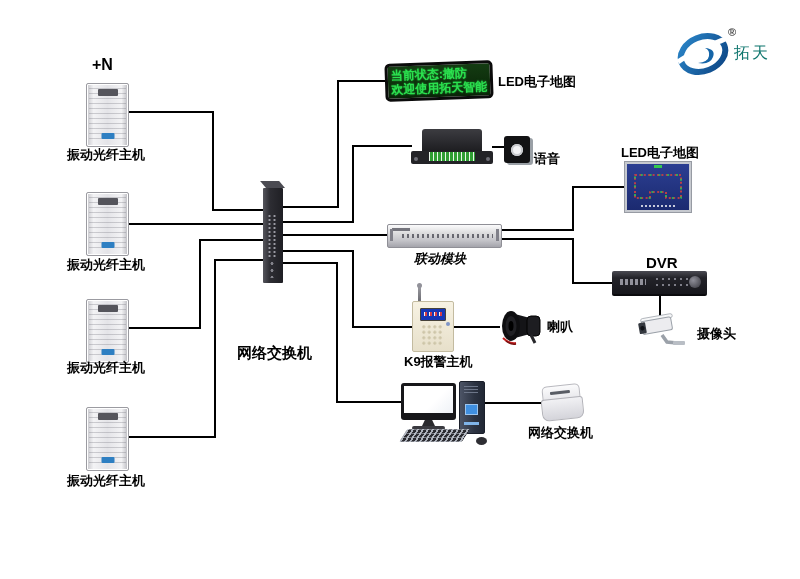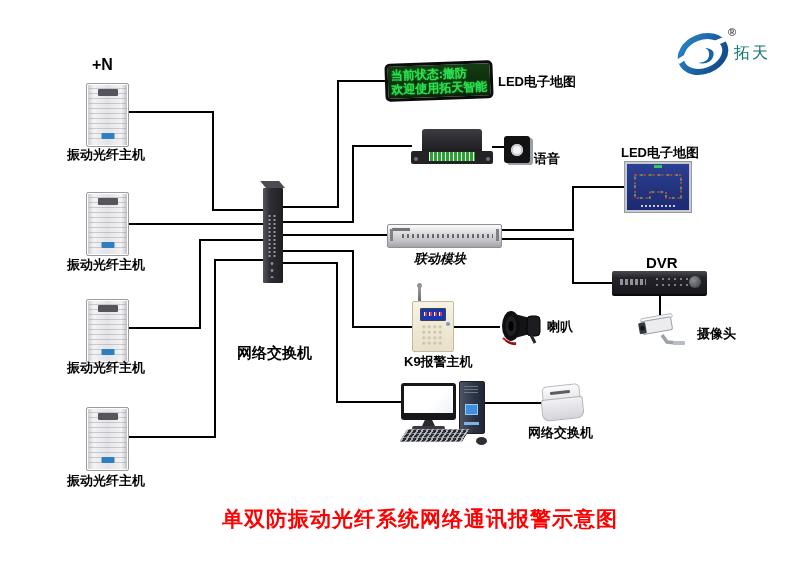--- a/index.html
+++ b/index.html
@@ -294,15 +294,14 @@
         </linearGradient>
       </defs>
       <ellipse cx="27" cy="26" rx="23" ry="17" fill="none" stroke="url(#lg)" stroke-width="6" transform="rotate(-22 27 26)"></ellipse>
       <path d="M2,34 C18,22 38,16 54,9" stroke="#ffffff" stroke-width="5" fill="none"></path>
       <path d="M29,20 q11,1 8,9 q-3,8 -15,6 q10,-1 11,-7 q1,-6 -4,-8z" fill="#1565a8"></path>
     </svg>
     <span class="reg">®</span>
     <span class="brand">拓天</span>
   </div>
 
-  <div class="title">单双防振动光纤系统网络通讯报警示意图</div>
 
 </div>
 
 </body></html>

